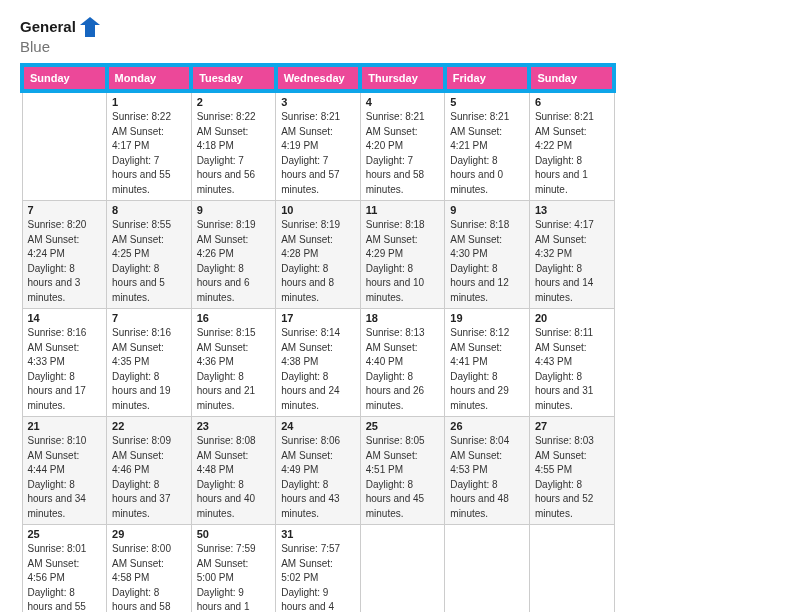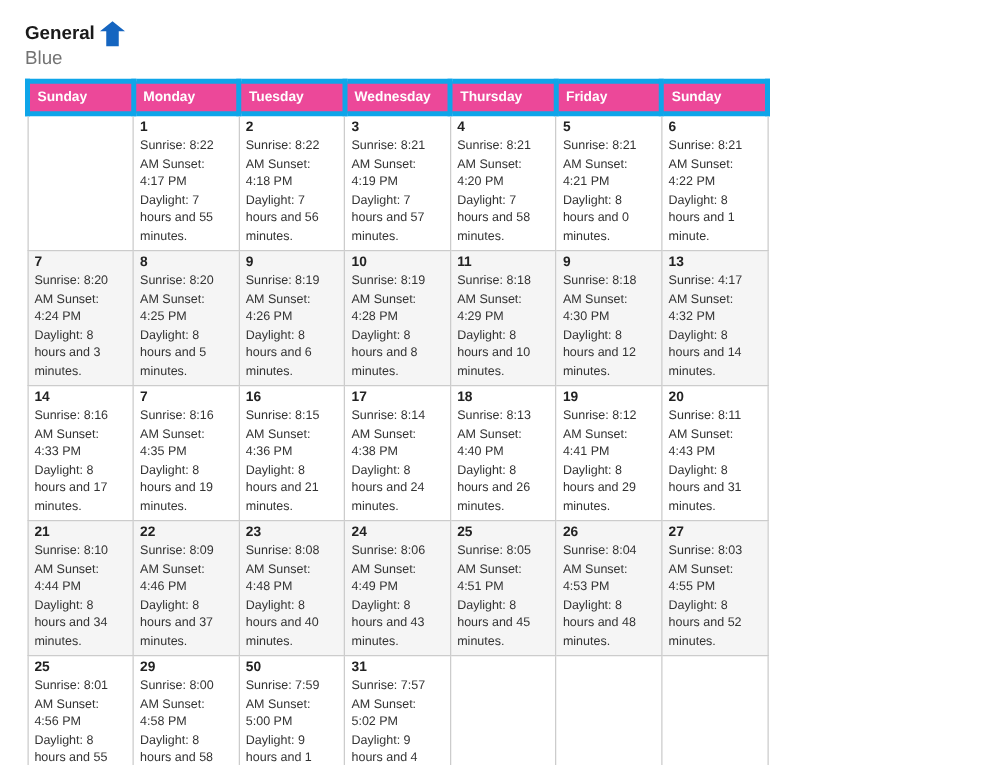--- a/index.html
+++ b/index.html
@@ -167,21 +167,21 @@
         <tr>
           <td>
             <span class="day-number">7</span>
             <div class="day-info">Sunrise: 8:20 AM
 Sunset: 4:24 PM
 Daylight: 8 hours
 and 3 minutes.</div>
           </td>
           <td>
             <span class="day-number">8</span>
-            <div class="day-info">Sunrise: 8:20 AM
+            <div class="day-info">Sunrise: 8:55 AM
 Sunset: 4:25 PM
 Daylight: 8 hours
 and 5 minutes.</div>
           </td>
           <td>
             <span class="day-number">9</span>
             <div class="day-info">Sunrise: 8:19 AM
 Sunset: 4:26 PM
 Daylight: 8 hours
 and 6 minutes.</div>

